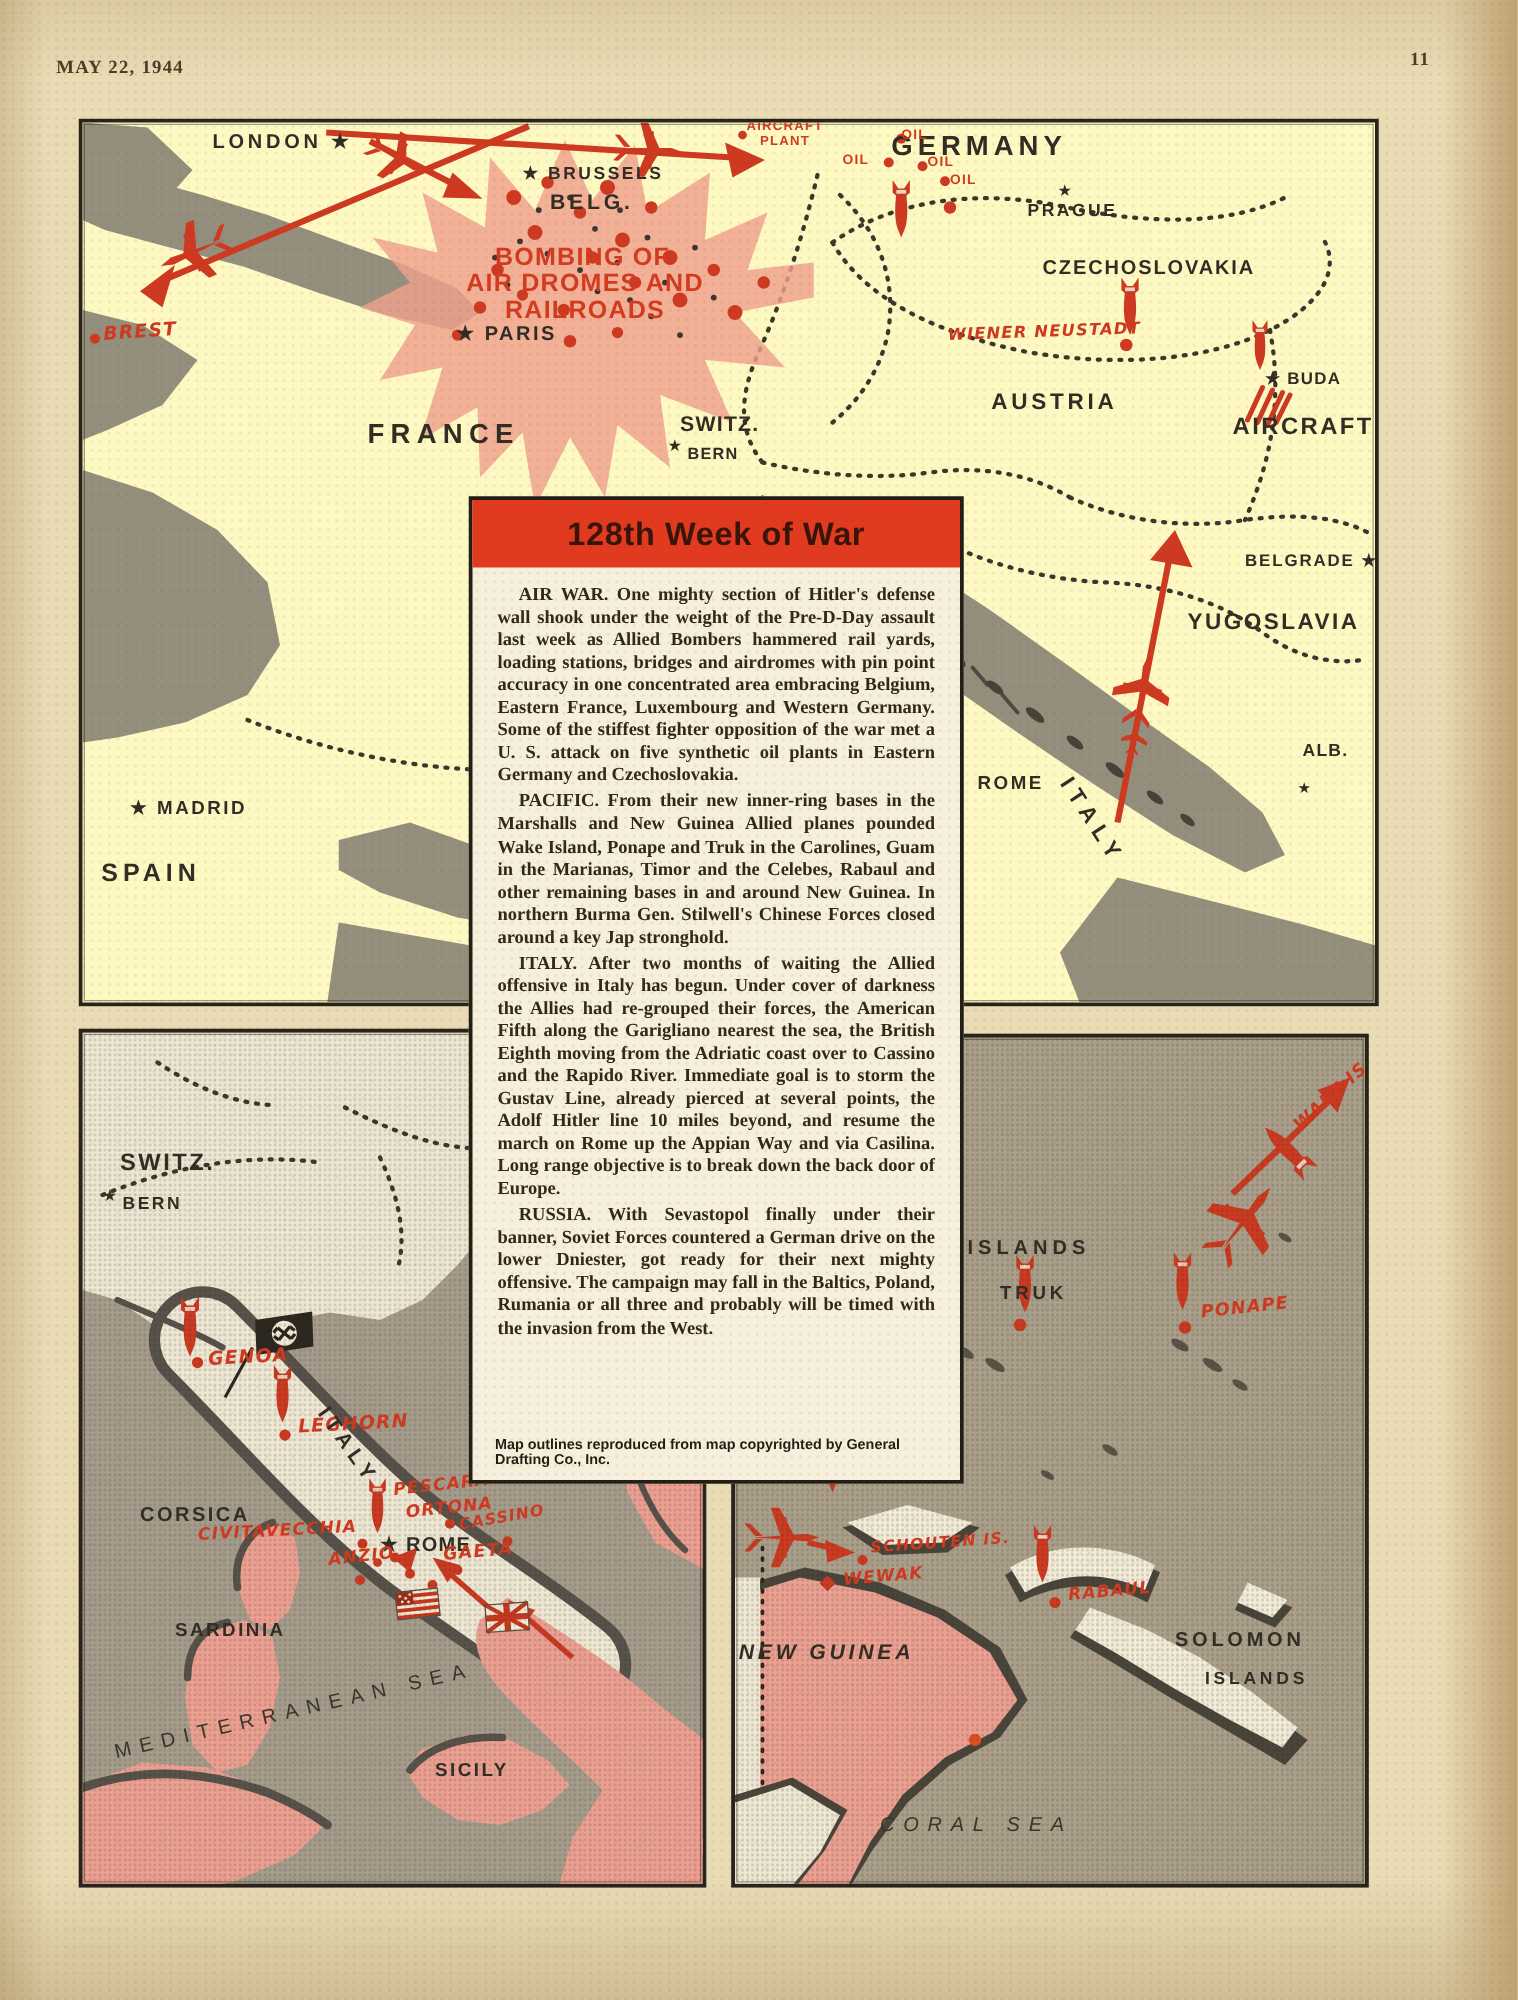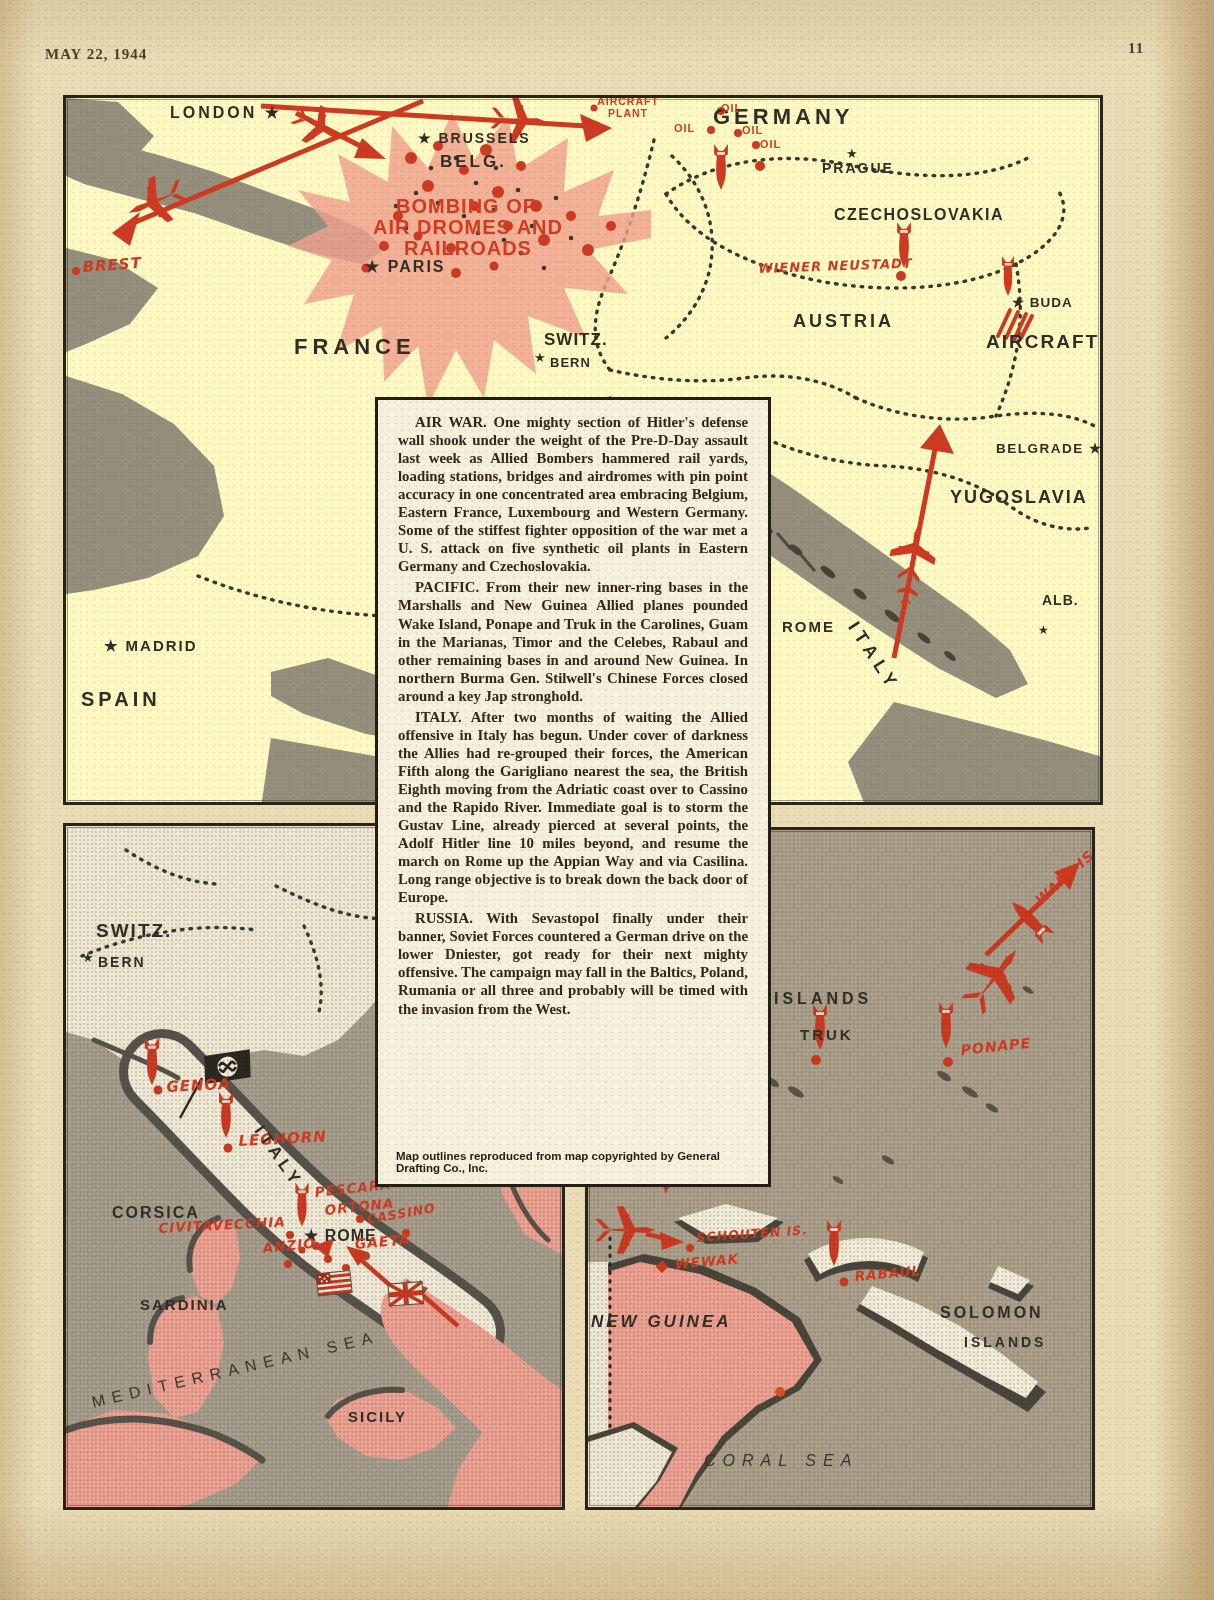--- a/index.html
+++ b/index.html
@@ -416,20 +416,23 @@
   <span class="redlbl" style="left:108px;top:400px;font-size:12.5px;transform:rotate(-4deg);">SCHOUTEN IS.</span>
   <span class="redlbl" style="left:86px;top:426px;font-size:13.5px;transform:rotate(-5deg);">WEWAK</span>
   <span class="redlbl" style="left:266px;top:438px;font-size:13.5px;transform:rotate(-5deg);">RABAUL</span>
   <span class="lbl" style="left:3px;top:482px;font-size:17px;letter-spacing:3px;font-style:italic;">NEW GUINEA</span>
   <span class="lbl" style="left:352px;top:474px;font-size:16px;letter-spacing:3px;">SOLOMON</span>
   <span class="lbl" style="left:376px;top:504px;font-size:14px;letter-spacing:3px;">ISLANDS</span>
   <span class="sea-lbl" style="left:116px;top:622px;font-style:italic;">CORAL  SEA</span>
 </div>
 
 <div id="infobox">
+  <div class="bar">
+    <h1>128th Week of War</h1>
+  </div>
   <div class="body">
     <p>AIR WAR.  One mighty section of Hitler's defense wall shook under the weight of the Pre-D-Day assault last week as Allied Bombers hammered rail yards, loading stations, bridges and airdromes with pin point accuracy in one concentrated area embracing Belgium, Eastern France, Luxembourg and Western Germany.  Some of the stiffest fighter opposition of the war met a U. S. attack on five synthetic oil plants in Eastern Germany and Czechoslovakia.</p>
     <p>PACIFIC.  From their new inner-ring bases in the Marshalls and New Guinea Allied planes pounded Wake Island, Ponape and Truk in the Carolines, Guam in the Marianas, Timor and the Celebes, Rabaul and other remaining bases in and around New Guinea.  In northern Burma Gen. Stilwell's Chinese Forces closed around a key Jap stronghold.</p>
     <p>ITALY. After two months of waiting the Allied offensive in Italy has begun.  Under cover of darkness the Allies had re-grouped their forces, the American Fifth along the Garigliano nearest the sea, the British Eighth moving from the Adriatic coast over to Cassino and the Rapido River.  Immediate goal is to storm the Gustav Line, already pierced at several points, the Adolf Hitler line 10 miles beyond, and resume the march on Rome up the Appian Way and via Casilina.  Long range objective is to break down the back door of Europe.</p>
     <p>RUSSIA.  With Sevastopol finally under their banner, Soviet Forces countered a German drive on the lower Dniester, got ready for their next mighty offensive.  The campaign may fall in the Baltics, Poland, Rumania or all three and probably will be timed with the invasion from the West.</p>
   </div>
   <div class="credit">Map outlines reproduced from map copyrighted by General Drafting Co., Inc.</div>
 </div>
 
 <div class="grain"></div>

